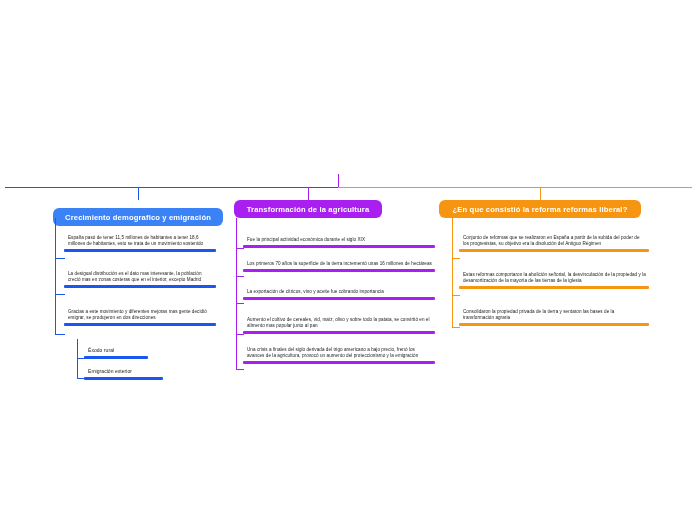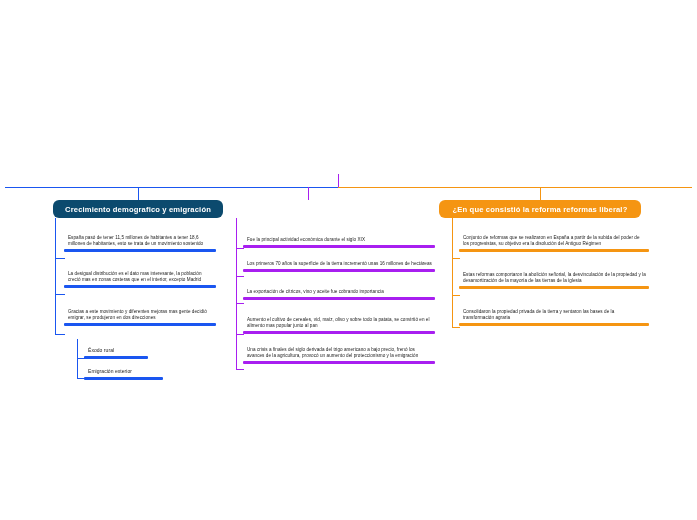--- a/index.html
+++ b/index.html
@@ -51,21 +51,21 @@
     font-weight: bold;
     letter-spacing: 0.15px;
     display: flex;
     align-items: center;
     justify-content: center;
     text-align: center;
     box-sizing: border-box;
     padding: 0 7px;
     white-space: nowrap;
   }
-  .branch-header.blue   { background: #0c4a6e; }
+  .branch-header.blue   { background: #3b82f6; margin-top: 8px; }
   .branch-header.purple { background: #a81ff0; }
   .branch-header.orange { background: #f59512; }
 
   .hdr-blue   { left: 53px;  top: 200px; width: 170px; }
   .hdr-purple { left: 234px; top: 200px; width: 148px; }
   .hdr-orange { left: 439px; top: 200px; width: 202px; }
 
   
   .leaf {
     position: absolute;
@@ -164,20 +164,21 @@
   <div class="leaf subleaf" style="left:84px; top:345px; width:64px;">
     <div class="leaf-text">Éxodo rural</div>
     <div class="leaf-underline ul-blue"></div>
   </div>
 
   <div class="leaf subleaf" style="left:84px; top:366px; width:79px;">
     <div class="leaf-text">Emigración exterior</div>
     <div class="leaf-underline ul-blue"></div>
   </div>
 
+  <div class="branch-header purple hdr-purple">Transformación de la agricultura</div>
 
   <div class="spine c-purple" style="left:236px; top:218px; height:152px;"></div>
   <div class="line line-v c-purple" style="left:236px; top:218px; height:4px;"></div>
 
   <div class="stub c-purple" style="left:236px; top:248px; width:8px;"></div>
   <div class="stub c-purple" style="left:236px; top:276px; width:8px;"></div>
   <div class="stub c-purple" style="left:236px; top:303px; width:8px;"></div>
   <div class="stub c-purple" style="left:236px; top:334px; width:8px;"></div>
   <div class="stub c-purple" style="left:236px; top:369px; width:8px;"></div>
 

